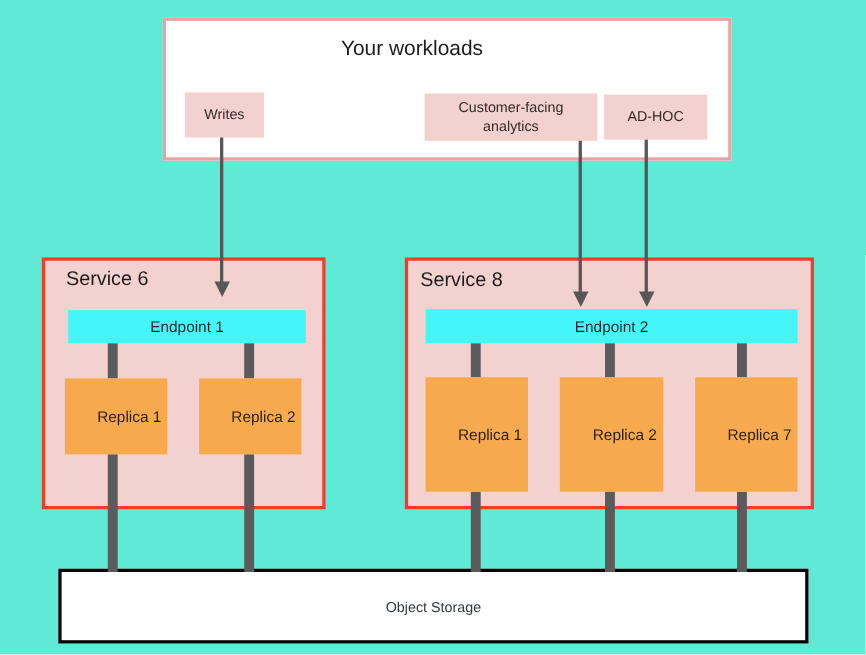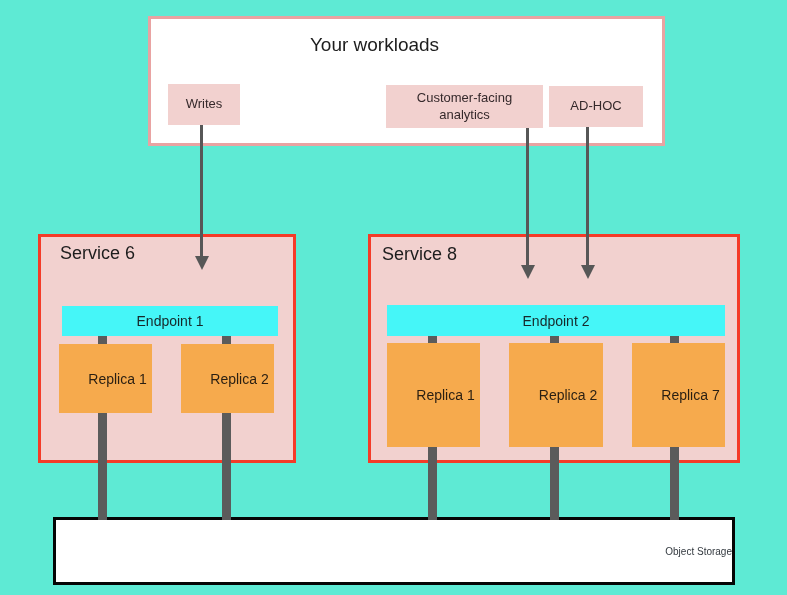--- a/index.html
+++ b/index.html
@@ -48,21 +48,21 @@
   }
   .service1 { left: 38px;  top: 234px; width: 258px; height: 229px; }
   .service2 { left: 368px; top: 234px; width: 372px; height: 229px; }
   .service-label { font-size: 18px; color: #1d1d1d; z-index: 5; }
   .service1-label { left: 60px;  top: 243px; }
   .service2-label { left: 382px; top: 244px; }
 
   .endpoint {
     background: #45f6f8; color: #17282a;
     display: flex; align-items: center; justify-content: center;
-    font-size: 14px; z-index: 4; margin-top: 24px;
+    font-size: 14px; z-index: 4;
   }
   .endpoint1 { left: 62px;  top: 282px; width: 216px; height: 30px; }
   .endpoint2 { left: 387px; top: 281px; width: 338px; height: 31px; }
 
   .replica {
     background: #f6aa4d; color: #2a1f12;
     display: flex; align-items: center; justify-content: center;
     font-size: 14px; z-index: 4; padding-left: 24px;
   }
   .s1-r1 { left: 59px;  top: 344px; width: 93px; height: 69px; }
@@ -71,22 +71,22 @@
   .s2-r2 { left: 509px; top: 343px; width: 94px; height: 104px; }
   .s2-r3 { left: 632px; top: 343px; width: 93px; height: 104px; }
 
   
   .connector { width: 9px; background: #5b5b5b; z-index: 3; }
 
   
   .storage-box {
     left: 53px; top: 517px; width: 682px; height: 68px;
     border: 3px solid #050505; background: #ffffff;
-    display: flex; align-items: center; justify-content: flex-end;
-    font-size: 10px; color: #33393f; z-index: 1;
+    display: flex; align-items: center; justify-content: center;
+    font-size: 13px; color: #33393f; z-index: 1;
   }
 </style>
 </head>
 <body>
 
 <div class="canvas">
 
   <div class="abs workloads-box"></div>
   <div class="abs wl-title">Your workloads</div>
   <div class="abs chip chip-writes">Writes</div>

